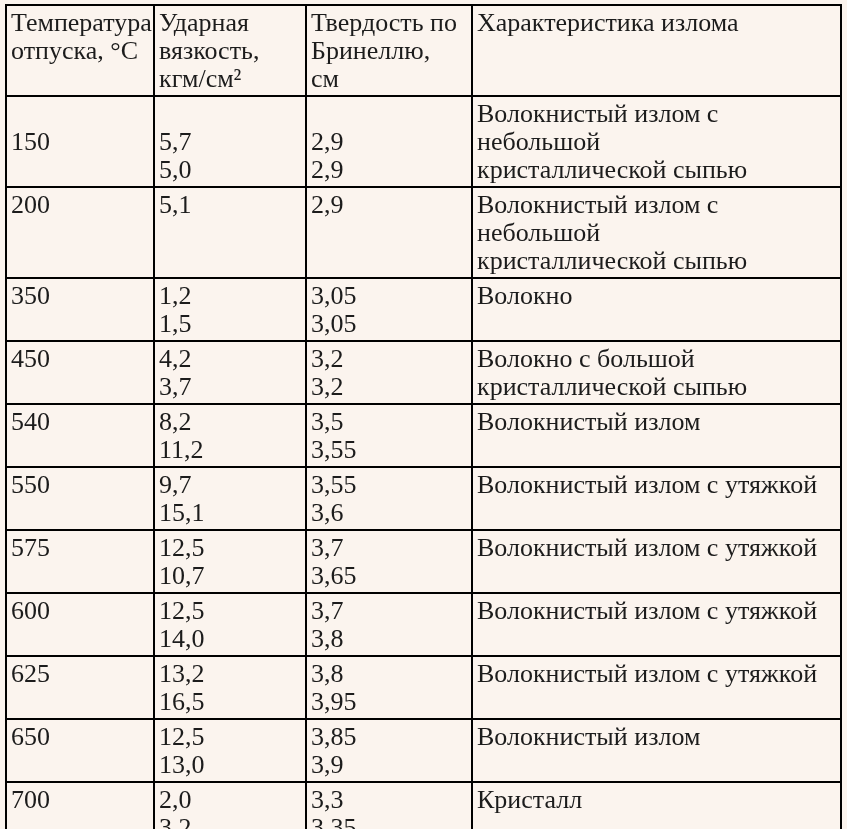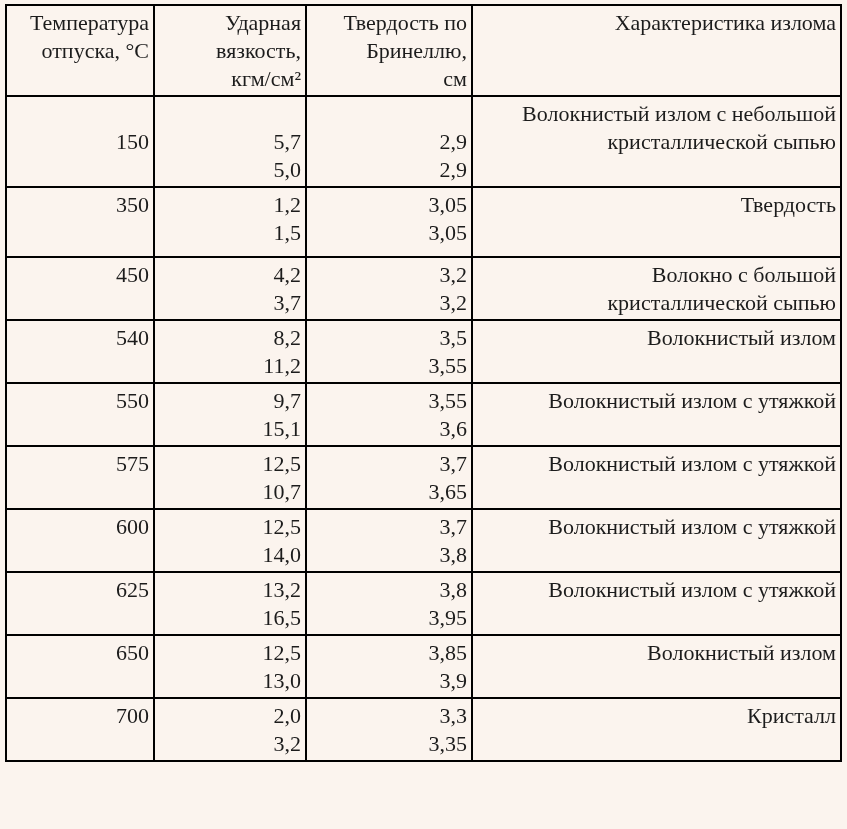--- a/index.html
+++ b/index.html
@@ -18,22 +18,22 @@
   table.data-table {
     border-collapse: collapse;
     width: 837px;
     margin: 4px 5px;
     table-layout: fixed;
     background: var(--background);
   }
   th, td {
     border: 2px solid var(--border);
     vertical-align: top;
-    text-align: right;
-    font-size: 22px;
+    text-align: left;
+    font-size: 26px;
     line-height: 28px;
     padding: 3px 4px 2px 4px;
     white-space: pre-line;
     overflow: hidden;
   }
   th { font-weight: normal; }
   col.c-temp      { width: 148px; }
   col.c-tough     { width: 152px; }
   col.c-hard      { width: 166px; }
   col.c-fracture  { width: auto; }
@@ -81,26 +81,33 @@
       <td>
 5,7
 5,0</td>
       <td>
 2,9
 2,9</td>
       <td>Волокнистый излом с небольшой
 кристаллической сыпью</td>
     </tr>
     <tr>
+      <td>200</td>
+      <td>5,1</td>
+      <td>2,9</td>
+      <td>Волокнистый излом с небольшой
+кристаллической сыпью</td>
+    </tr>
+    <tr>
       <td>350</td>
       <td>1,2
 1,5</td>
       <td>3,05
 3,05</td>
-      <td>Твердость</td>
+      <td>Волокно</td>
     </tr>
     <tr>
       <td>450</td>
       <td>4,2
 3,7</td>
       <td>3,2
 3,2</td>
       <td>Волокно с большой
 кристаллической сыпью</td>
     </tr>

